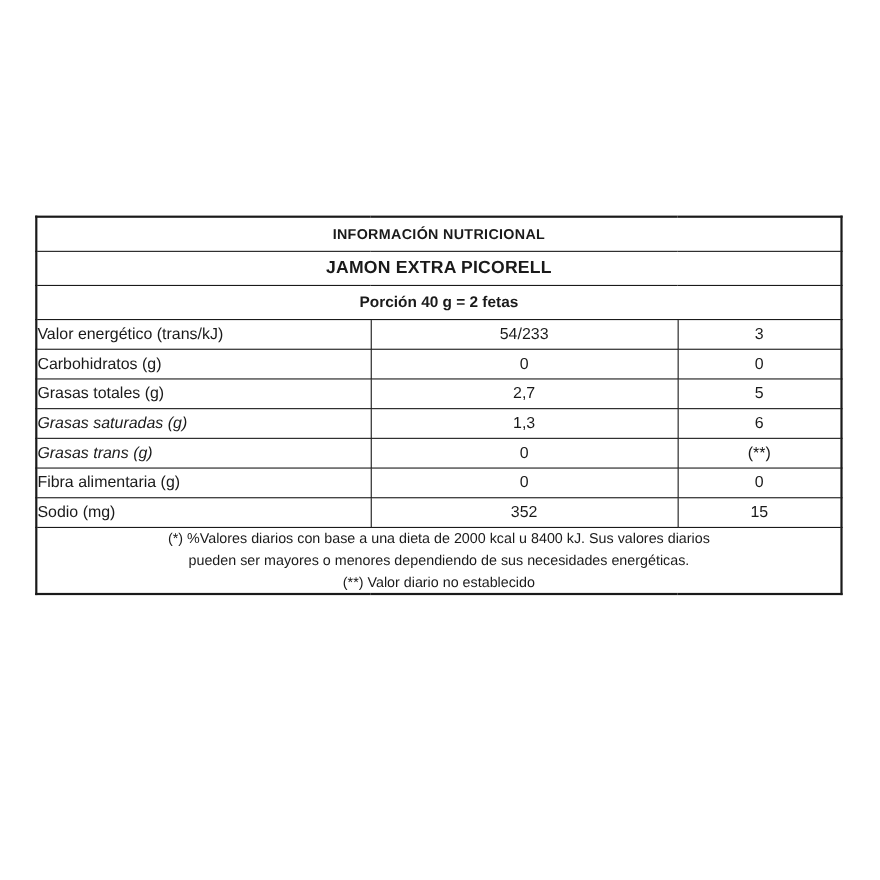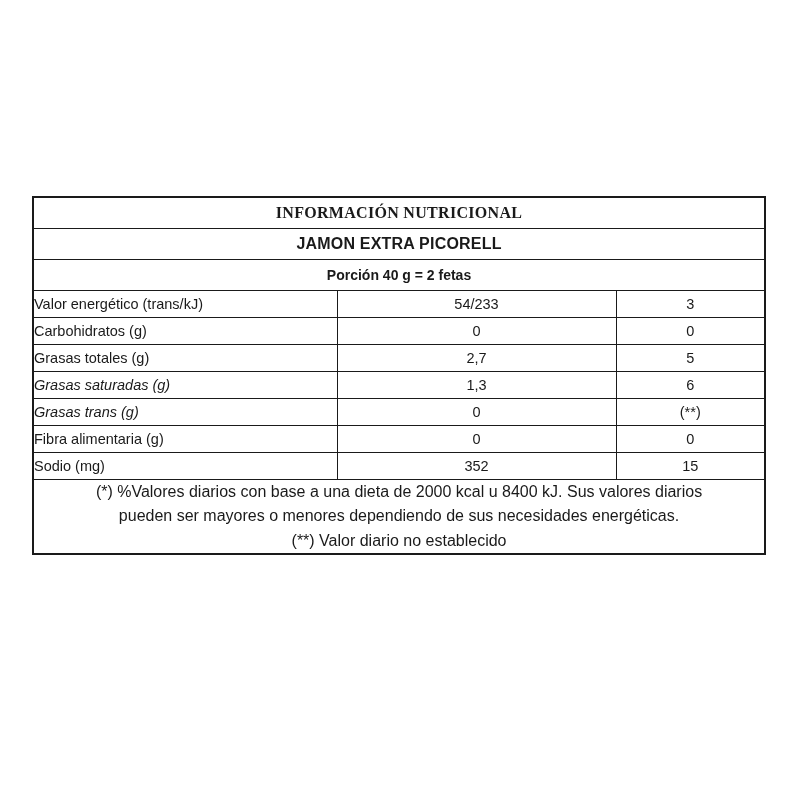--- a/index.html
+++ b/index.html
@@ -44,24 +44,23 @@
   col.c-vd   { width: 149px; }
 
   
   .row-title td,
   .row-product td,
   .row-portion td {
     text-align: center;
     height: 30px;
   }
   .title-text {
-    font-size: 16px;
+    font-size: 13px;
     font-weight: bold;
     letter-spacing: 0.3px;
-    font-family: Liberation Serif, serif;
   }
   .product-text {
     font-size: 16px;
     font-weight: bold;
     letter-spacing: 0.2px;
   }
   .portion-text {
     font-size: 14px;
     font-weight: bold;
   }
@@ -90,21 +89,21 @@
   }
   .cell-qty, .cell-vd {
     text-align: center;
     margin-top: 15px;
   }
 
   
   .row-footnote td {
     padding: 5px 10px 7px 10px;
     text-align: center;
-    font-size: 16px;
+    font-size: 13px;
     line-height: 1.52;
   }
   .footnote-line { display: block; }
 </style>
 </head>
 <body>
 
 <div class="label-wrap">
   <table class="nutrition">
     <colgroup>

